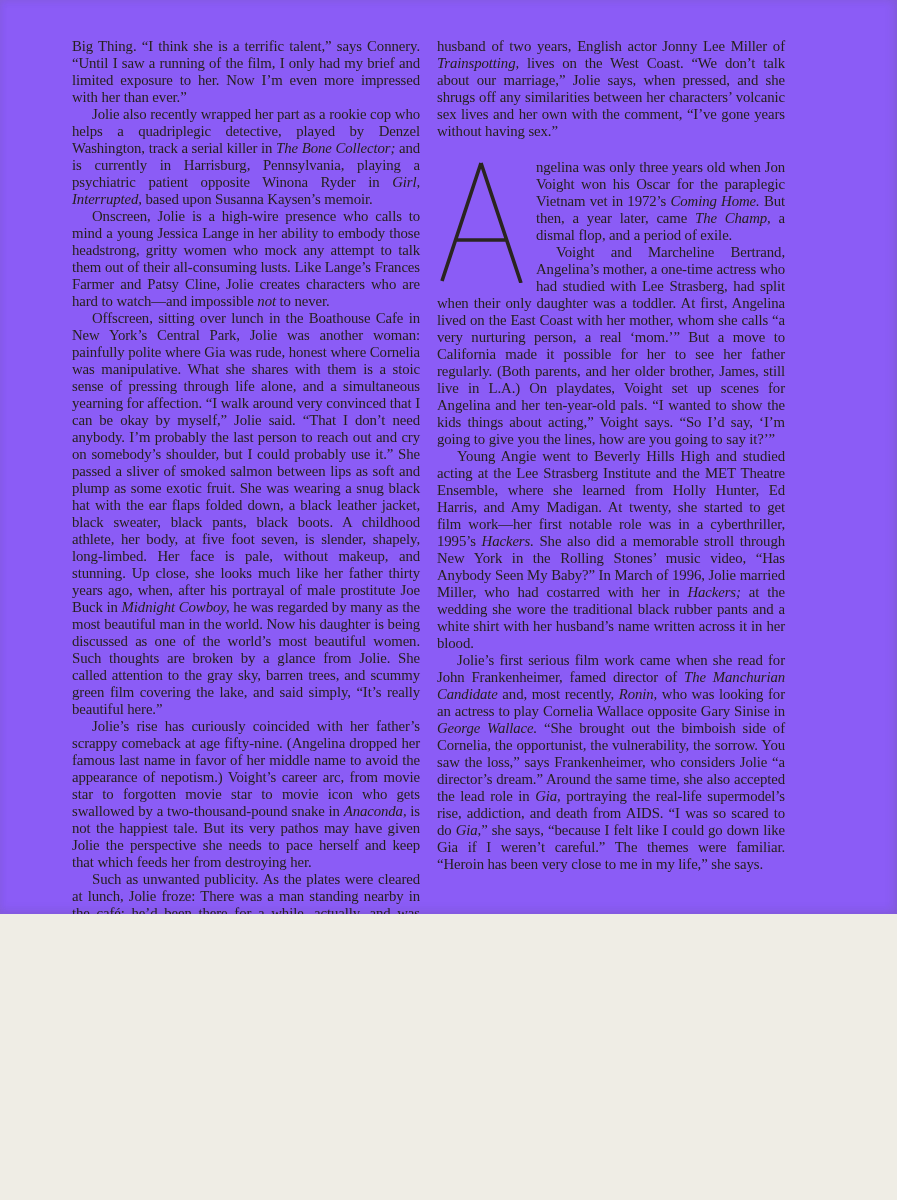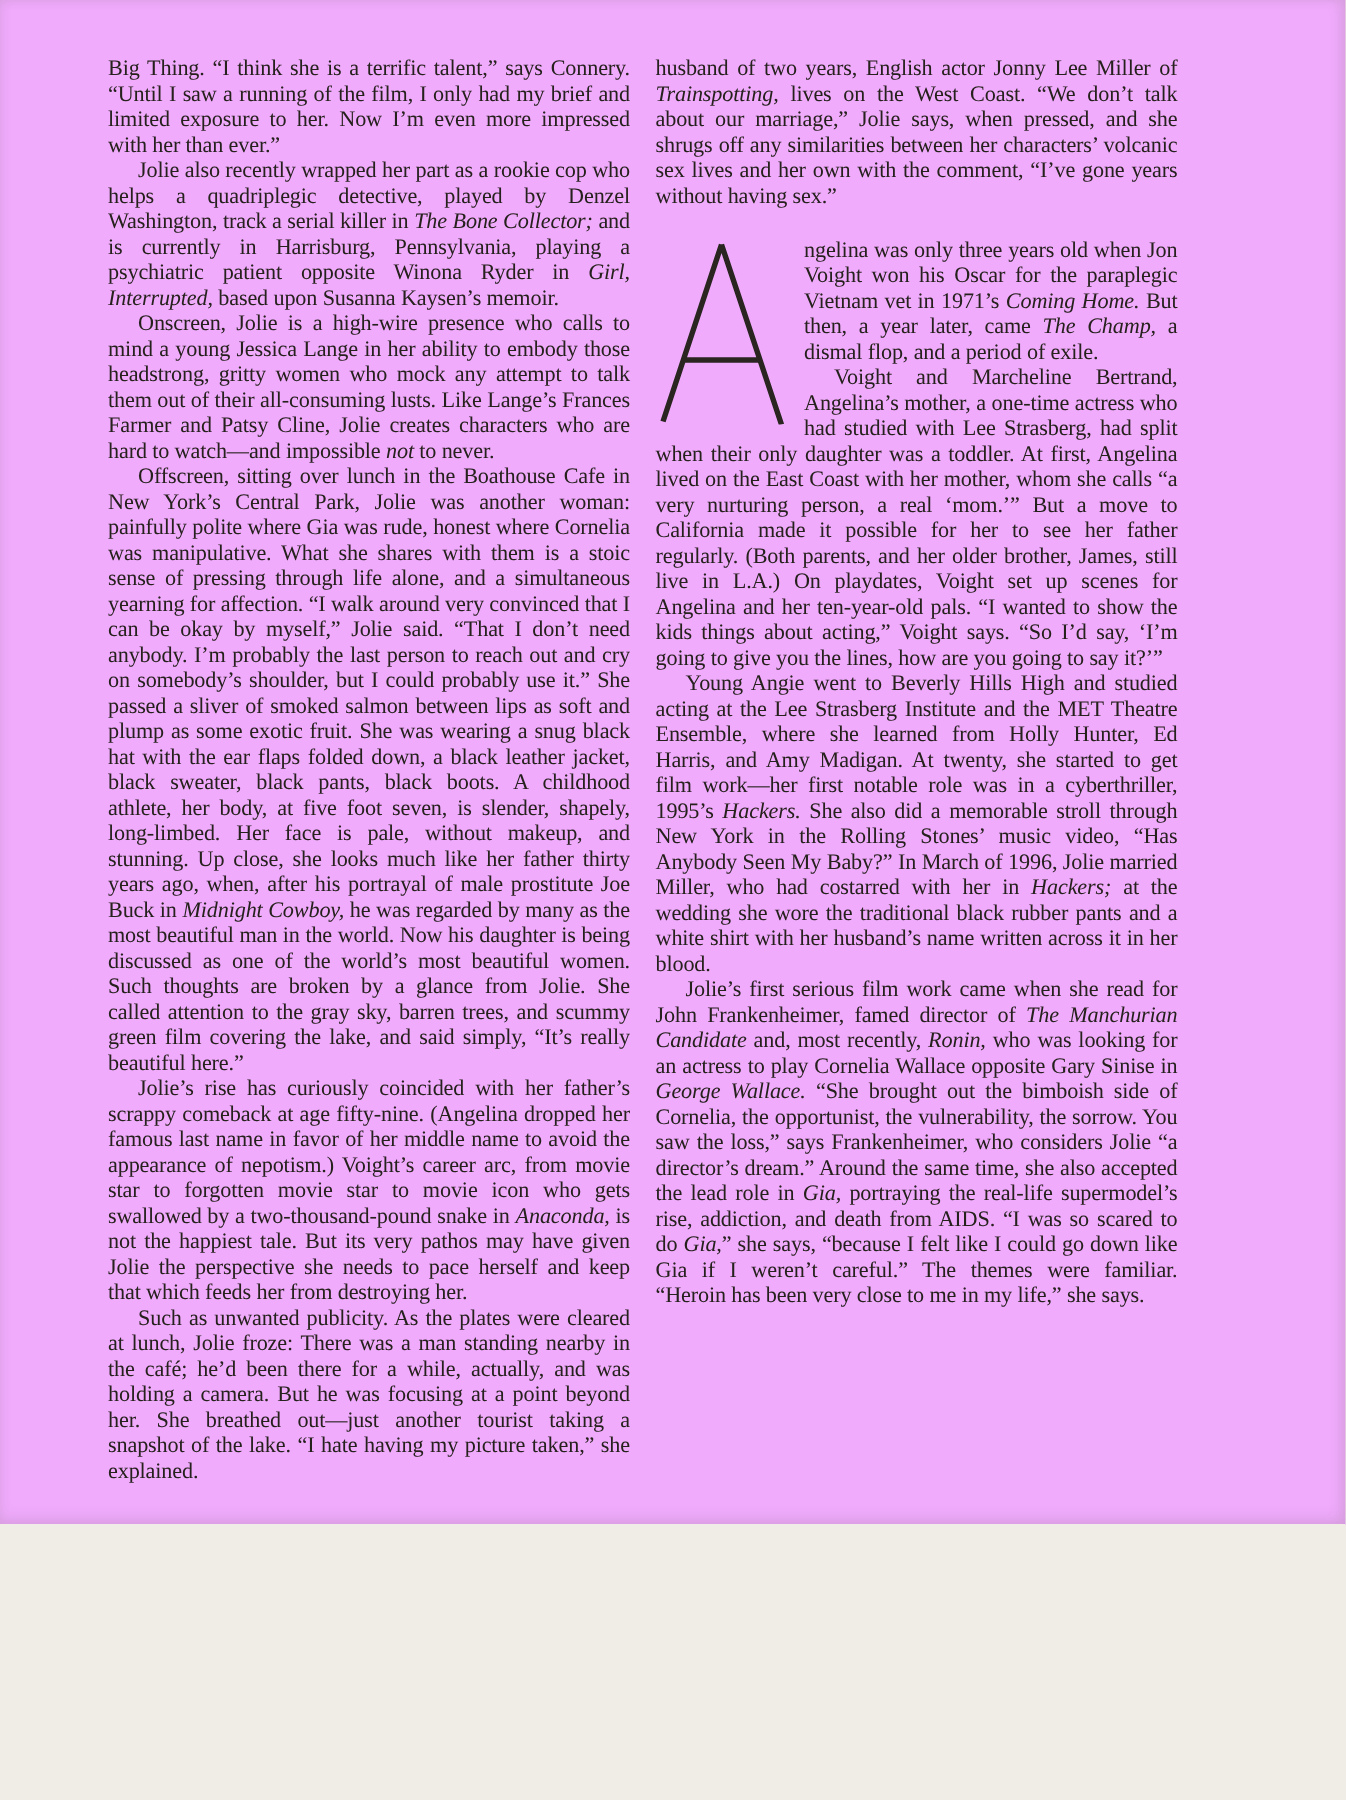--- a/index.html
+++ b/index.html
@@ -4,23 +4,23 @@
 <style>
   html, body {
     margin: 0;
     padding: 0;
     background: #efede5;
     font-family: "Liberation Serif", serif;
   }
   .page {
     position: relative;
     width: 897px;
-    height: 1016px;
+    height: 914px;
     margin: 0 auto;
-    background: #f0abfc;
+    background: #8b5cf6;
     overflow: hidden;
     box-shadow: inset -4px 0 8px rgba(90,85,70,0.10), inset 0 -5px 9px rgba(90,85,70,0.07), inset 2px 2px 6px rgba(120,115,100,0.04);
   }
   .columns {
     position: absolute;
     left: 72px;
     top: 38px;
     width: 713px;
     display: flex;
     gap: 17px;
@@ -88,21 +88,21 @@
         <p class="indent"><span>Offscreen, sitting over lunch in the Boathouse Cafe in New York’s Central Park, Jolie was another woman: painfully polite where Gia was rude, honest where Cornelia was manipulative. What she shares with them is a stoic sense of pressing through life alone, and a simultaneous yearning for affection. “I walk around very convinced that I can be okay by myself,” Jolie said. “That I don’t need anybody. I’m probably the last person to reach out and cry on somebody’s shoulder, but I could probably use it.” She passed a sliver of smoked salmon between lips as soft and plump as some exotic fruit. She was wearing a snug black hat with the ear flaps folded down, a black leather jacket, black sweater, black pants, black boots. A childhood athlete, her body, at five foot seven, is slender, shapely, long-limbed. Her face is pale, without makeup, and stunning. Up close, she looks much like her father thirty years ago, when, after his portrayal of male prostitute Joe Buck in </span><i>Midnight Cowboy,</i><span> he was regarded by many as the most beautiful man in the world. Now his daughter is being discussed as one of the world’s most beautiful women. Such thoughts are broken by a glance from Jolie. She called attention to the gray sky, barren trees, and scummy green film covering the lake, and said simply, “It’s really beautiful here.”</span></p>
         <p class="indent"><span>Jolie’s rise has curiously coincided with her father’s scrappy comeback at age fifty-nine. (Angelina dropped her famous last name in favor of her middle name to avoid the appearance of nepotism.) Voight’s career arc, from movie star to forgotten movie star to movie icon who gets swallowed by a two-thousand-pound snake in </span><i>Anaconda,</i><span> is not the happiest tale. But its very pathos may have given Jolie the perspective she needs to pace herself and keep that which feeds her from destroying her.</span></p>
         <p class="indent"><span>Such as unwanted publicity. As the plates were cleared at lunch, Jolie froze: There was a man standing nearby in the café; he’d been there for a while, actually, and was holding a camera. But he was focusing at a point beyond her. She breathed out—just another tourist taking a snapshot of the lake. “I hate having my picture taken,” she explained.</span></p>
       </div>
     <div class="col">
         <p class=""><span>husband of two years, English actor Jonny Lee Miller of </span><i>Trainspotting,</i><span> lives on the West Coast. “We don’t talk about our marriage,” Jolie says, when pressed, and she shrugs off any similarities between her characters’ volcanic sex lives and her own with the comment, “I’ve gone years without having sex.”</span></p>
         <p class="section-start"><span class="dropcap" role="img" aria-label="A">
             <svg width="88" height="122" viewBox="0 0 88 122" xmlns="http://www.w3.org/2000/svg">
               <path d="M44 2 L5 120 M44 2 L84 122 M18 79 L70 79" fill="none" stroke="#2a2520" stroke-width="3.6"></path>
             </svg>
-          </span><span>ngelina was only three years old when Jon Voight won his Oscar for the paraplegic Vietnam vet in 1971’s </span><i>Coming Home.</i><span> But then, a year later, came </span><i>The Champ,</i><span> a dismal flop, and a period of exile.</span></p>
+          </span><span>ngelina was only three years old when Jon Voight won his Oscar for the paraplegic Vietnam vet in 1972’s </span><i>Coming Home.</i><span> But then, a year later, came </span><i>The Champ,</i><span> a dismal flop, and a period of exile.</span></p>
         <p class="indent"><span>Voight and Marcheline Bertrand, Angelina’s mother, a one-time actress who had studied with Lee Strasberg, had split when their only daughter was a toddler. At first, Angelina lived on the East Coast with her mother, whom she calls “a very nurturing person, a real ‘mom.’” But a move to California made it possible for her to see her father regularly. (Both parents, and her older brother, James, still live in L.A.) On playdates, Voight set up scenes for Angelina and her ten-year-old pals. “I wanted to show the kids things about acting,” Voight says. “So I’d say, ‘I’m going to give you the lines, how are you going to say it?’”</span></p>
         <p class="indent"><span>Young Angie went to Beverly Hills High and studied acting at the Lee Strasberg Institute and the MET Theatre Ensemble, where she learned from Holly Hunter, Ed Harris, and Amy Madigan. At twenty, she started to get film work—her first notable role was in a cyberthriller, 1995’s </span><i>Hackers.</i><span> She also did a memorable stroll through New York in the Rolling Stones’ music video, “Has Anybody Seen My Baby?” In March of 1996, Jolie married Miller, who had costarred with her in </span><i>Hackers;</i><span> at the wedding she wore the traditional black rubber pants and a white shirt with her husband’s name written across it in her blood.</span></p>
         <p class="indent"><span>Jolie’s first serious film work came when she read for John Frankenheimer, famed director of </span><i>The Manchurian Candidate</i><span> and, most recently, </span><i>Ronin,</i><span> who was looking for an actress to play Cornelia Wallace opposite Gary Sinise in </span><i>George Wallace.</i><span> “She brought out the bimboish side of Cornelia, the opportunist, the vulnerability, the sorrow. You saw the loss,” says Frankenheimer, who considers Jolie “a director’s dream.” Around the same time, she also accepted the lead role in </span><i>Gia,</i><span> portraying the real-life supermodel’s rise, addiction, and death from AIDS. “I was so scared to do </span><i>Gia,</i><span>” she says, “because I felt like I could go down like Gia if I weren’t careful.” The themes were familiar. “Heroin has been very close to me in my life,” she says.</span></p>
       </div>
   </div>
 
   <div class="footer-line">MIRABELLA JANUARY 1999</div>
 
   <div class="page-number">77</div>
 

